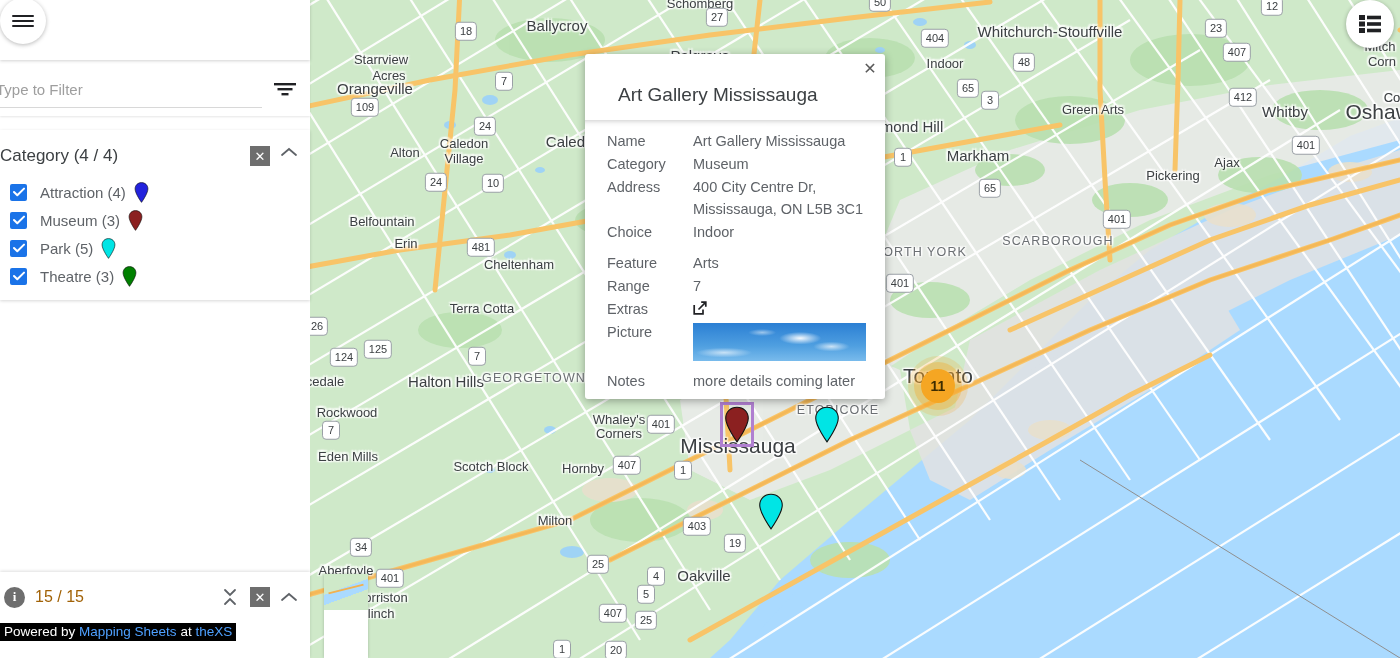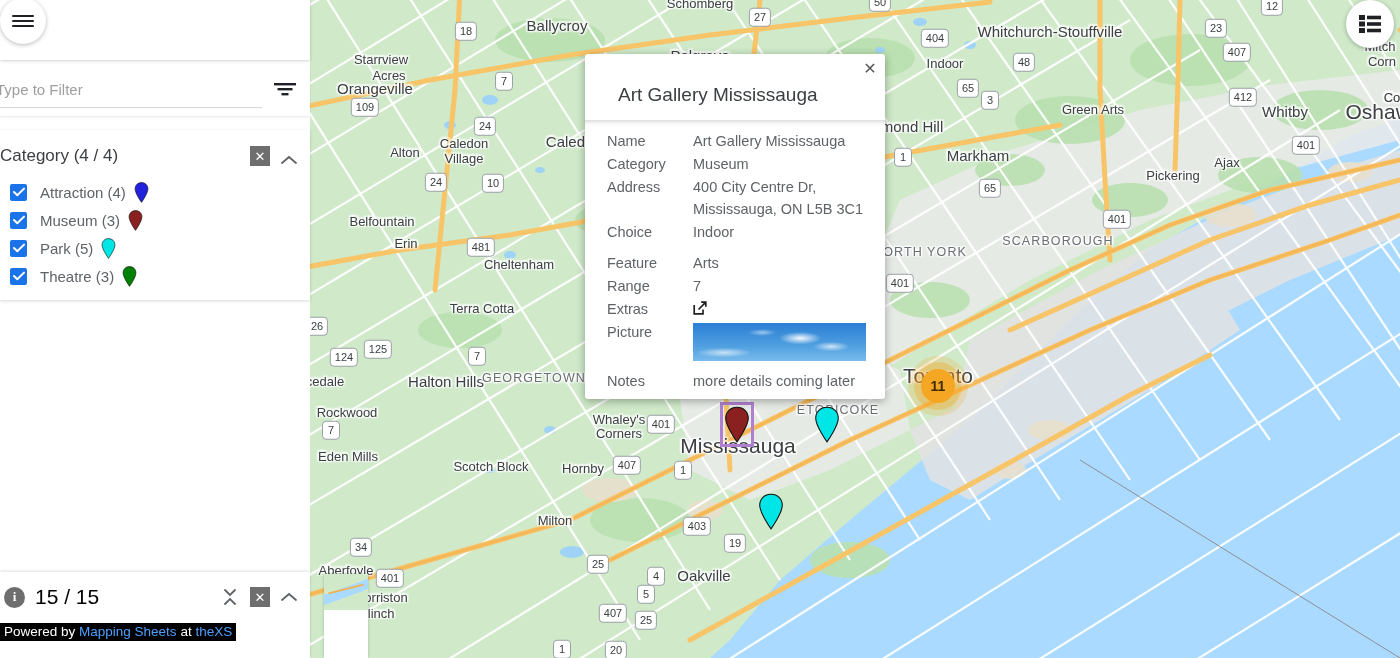--- a/index.html
+++ b/index.html
@@ -132,21 +132,21 @@
   .filter-input::placeholder { color: #9e9e9e; }
   .filter-icon { margin-left: 12px; cursor: pointer; display:flex; }
 
   .panel-cat {
     position: absolute; left: 0; top: 130px; width: 310px;
     background: #fff;
     box-shadow: 0 1px 3px rgba(0,0,0,.16);
     padding-bottom: 10px;
   }
   .cat-head {
-    display: flex; align-items: flex-end;
+    display: flex; align-items: flex-start;
     padding: 16px 12px 10px 0;
   }
   .cat-title {
     font-size: 17px; color: #3c4043; flex: 1;
     font-family: "Liberation Sans", sans-serif;
   }
   .xbtn {
     width: 20px; height: 20px; background: #6e6e6e;
     display: flex; align-items: center; justify-content: center;
     color: #fff; font-size: 13px; line-height: 1; cursor: pointer;
@@ -178,21 +178,21 @@
   }
   .status-row { display: flex; align-items: center; height: 50px; padding: 0 12px 0 4px; }
   .info-ico {
     width: 21px; height: 21px; border-radius: 50%;
     background: #6e6e6e; color: #fff;
     font-size: 13px; font-weight: bold;
     display: flex; align-items: center; justify-content: center;
     font-family: "Liberation Serif", serif;
     margin-right: 10px; flex: 0 0 auto;
   }
-  .count { font-size: 21px; color: #000000; flex: 1; }
+  .count { font-size: 16px; color: #a16207; flex: 1; }
   .collapse-ico { cursor: pointer; margin-right: 12px; display: flex; color:#5f6368;}
 
   .attrib {
     display: inline-block;
     background: #000;
     color: #fff;
     font-size: 13.5px;
     padding: 1px 4px 2px;
     font-family: "Liberation Sans", sans-serif;
     margin-left: 0px;
@@ -447,21 +447,21 @@
         <div class="lbl small" style="left: 1072px; top: 61px;">Corn</div>
         <div class="lbl burb" style="left: 748px; top: 241px;">SCARBOROUGH</div>
         <div class="lbl burb" style="left: 610px; top: 252px;">NORTH YORK</div>
         <div class="lbl small" style="left: 1082px; top: 97px;">Co</div>
         <div class="lbl small" style="left: 390px; top: 3px;">Schomberg</div>
         <div class="lbl small" style="left: 1082px; top: 97px;">Co</div>
       </div>
 
     <div id="map-shields">
         <div class="shield" style="left: 156px; top: 31px;">18</div>
-        <div class="shield" style="left: 407px; top: 17px; margin-left: 43px;">27</div>
+        <div class="shield" style="left: 407px; top: 17px;">27</div>
         <div class="shield" style="left: 570px; top: 2px;">50</div>
         <div class="shield" style="left: 194px; top: 81px;">7</div>
         <div class="shield" style="left: 55px; top: 107px;">109</div>
         <div class="shield" style="left: 175px; top: 126px;">24</div>
         <div class="shield" style="left: 126px; top: 182px;">24</div>
         <div class="shield" style="left: 183px; top: 183px;">10</div>
         <div class="shield" style="left: 171px; top: 247px;">481</div>
         <div class="shield" style="left: 7px; top: 326px;">26</div>
         <div class="shield" style="left: 34px; top: 341px; margin-top: 16px;">124</div>
         <div class="shield" style="left: 68px; top: 349px;">125</div>

